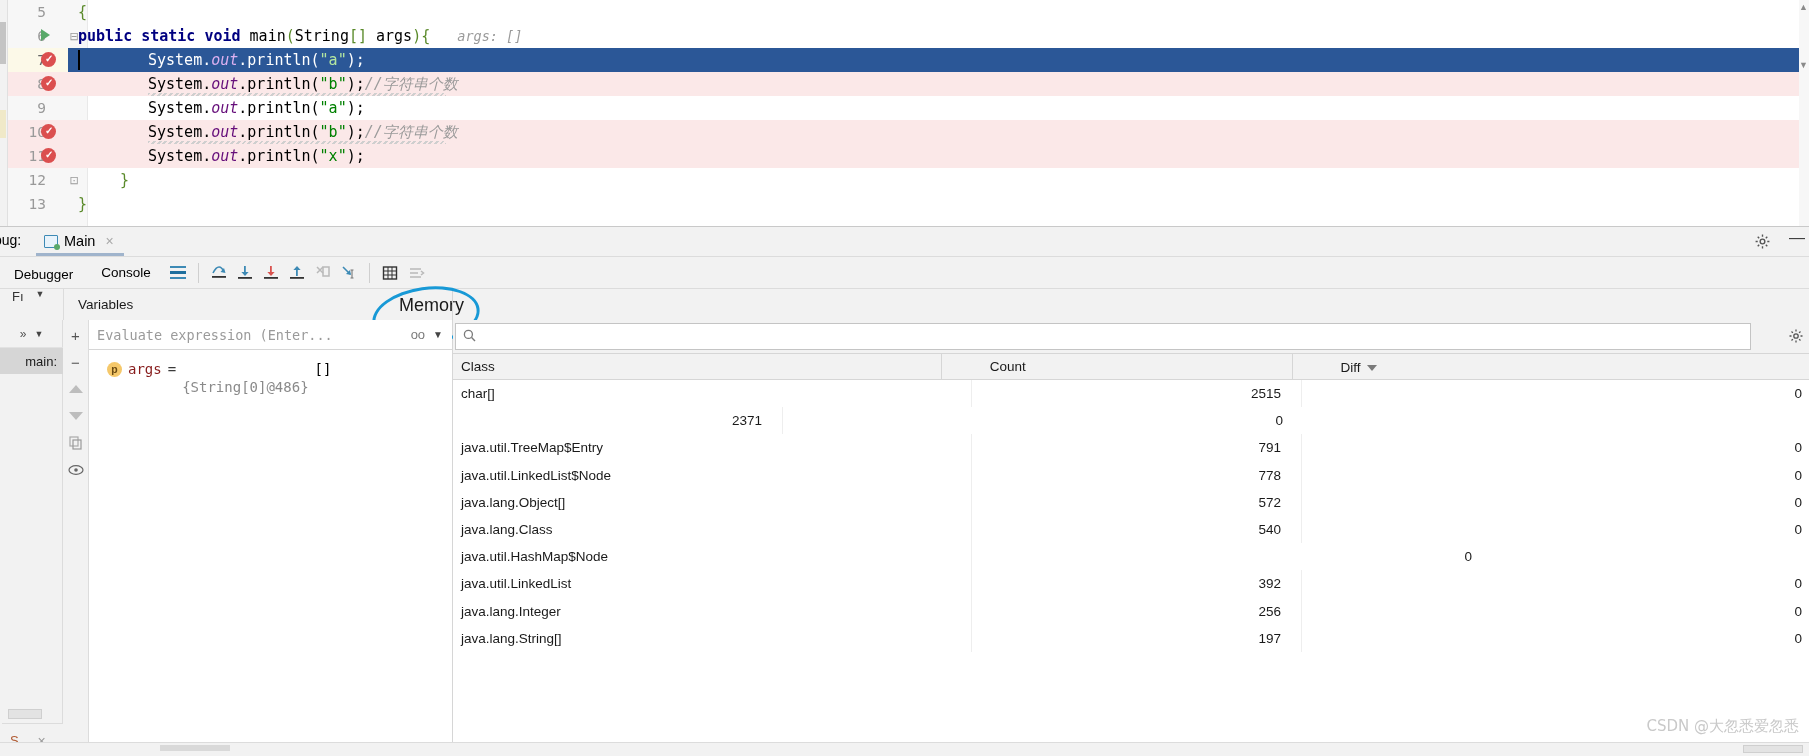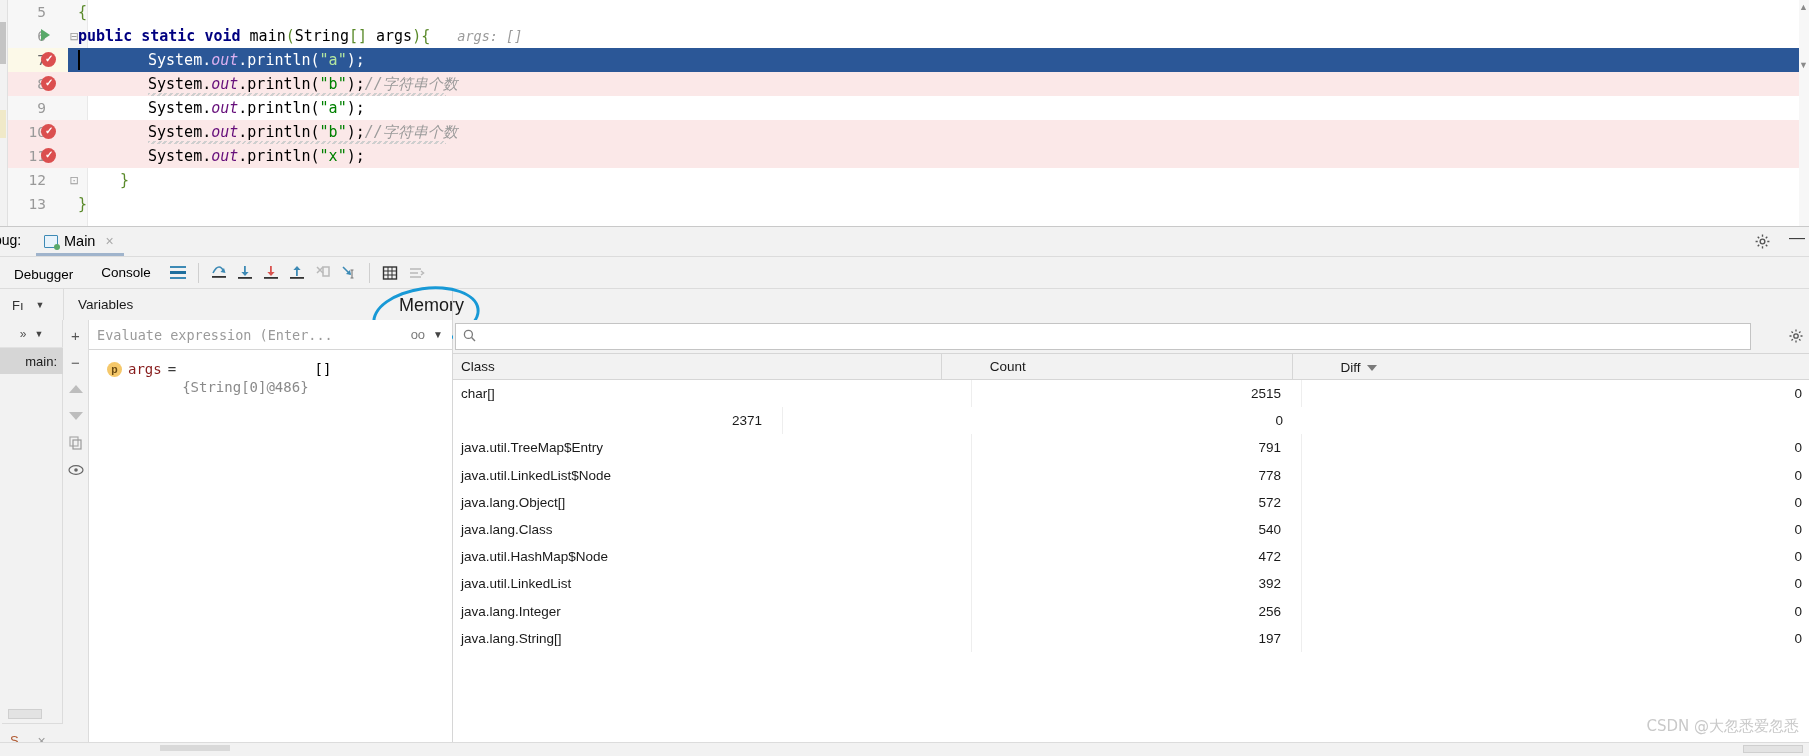--- a/index.html
+++ b/index.html
@@ -170,21 +170,21 @@
   }
   .right-menu-icon i { width: 14px; height: 2px; background: #4a4a4a; }
 
   
   .panes-header {
     position: absolute; left: 0; top: 61px; width: 1809px; height: 32px;
     background: #f2f2f2; border-top: 1px solid #dcdcdc;
   }
   .frames-mini {
     position: absolute; left: 12px; top: 0; width: 52px; height: 32px;
-    display: flex; align-items: center; gap: 12px;
+    display: flex; align-items: flex-start; gap: 12px;
     font-size: 13px; color: #333333;
     border-right: 1px solid #dcdcdc;
   }
   .caret-dn { font-size: 9px; color: #444444; }
   .variables-tabtitle {
     position: absolute; left: 78px; top: 0; height: 32px; line-height: 32px;
     font-size: 13.5px; color: #1a1a1a;
   }
   .vars-pane-edge {
     position: absolute; left: 452px; top: 61px; width: 1px; height: 469px;
@@ -662,21 +662,20 @@
             <div class="td-count">572</div>
             <div class="td-diff">0</div>
           </div>
           <div class="mem-row">
             <div class="td-class">java.lang.Class</div>
             <div class="td-count">540</div>
             <div class="td-diff">0</div>
           </div>
           <div class="mem-row">
             <div class="td-class">java.util.HashMap$Node</div>
-            <div class="td-count">472</div>
             <div class="td-diff">0</div>
           </div>
           <div class="mem-row">
             <div class="td-class">java.util.LinkedList</div>
             <div class="td-count">392</div>
             <div class="td-diff">0</div>
           </div>
           <div class="mem-row">
             <div class="td-class">java.lang.Integer</div>
             <div class="td-count">256</div>

